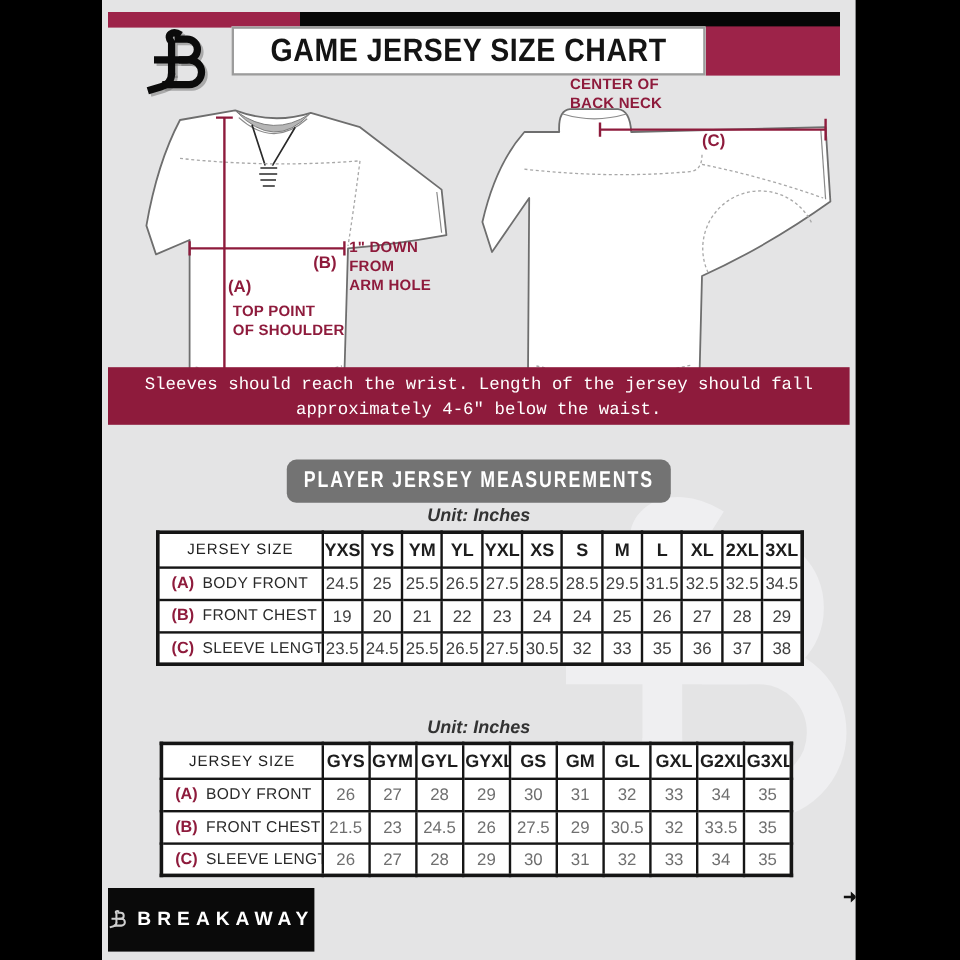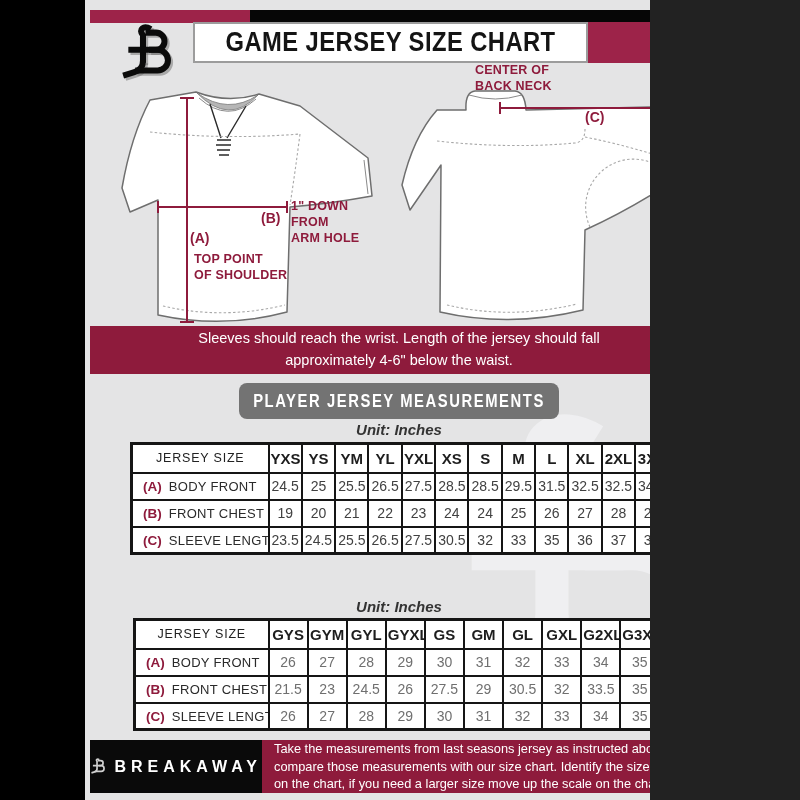--- a/index.html
+++ b/index.html
@@ -1,20 +1,20 @@
 <!DOCTYPE html>
 <html style="--maroon: #8e1b3c; --maroon-light: #9d2349; --black-bar: #000000; --page-bg: #e4e4e5;"><head>
 <meta charset="utf-8">
 <style>
   :root{
     --maroon:#8e1b3c; --maroon-light:#9d2349; --black-bar:#000000; --page-bg:#e4e4e5;
   }
   *{margin:0;padding:0;box-sizing:border-box;}
   body{background:#222;font-family:"Liberation Sans",sans-serif;}
-  #stage{position:relative;width:650px;height:800px;background:var(--black-bar);overflow:hidden;}
+  #stage{position:relative;width:800px;height:800px;background:var(--black-bar);overflow:hidden;}
   .sidebar{position:absolute;top:0;height:800px;background:var(--black-bar);}
   .sidebar.left{left:0;width:85px;}
   .sidebar.right{left:713px;width:87px;}
   #content{position:absolute;left:85px;top:0;width:628px;height:800px;background:var(--page-bg);overflow:hidden;}
   #content > *{position:absolute;}
 
   .watermark{left:330px;top:372px;width:340px;height:420px;color:#efeff1;z-index:1;}
 
   .strip{height:13px;top:10px;z-index:2;}
   .strip-maroon{left:5px;width:160px;background:var(--maroon-light);}
@@ -31,22 +31,22 @@
   .jersey .seam{fill:none;stroke:#a8a8a8;stroke-width:1.1;stroke-dasharray:2.5 2.2;}
   .jersey .thin{fill:none;stroke:#8a8a8a;stroke-width:1;}
   .jersey .neck{fill:#b6b6b6;stroke:#7a7a7a;stroke-width:.8;}
   .jersey .lace{fill:none;stroke:#2a2a2a;stroke-width:1.4;}
   .jersey .meas{fill:none;stroke:var(--maroon);stroke-width:2;}
 
   .ann{z-index:4;color:var(--maroon);white-space:pre-line;line-height:1.28;}
   .ann.key{font-weight:bold;font-size:14px;}
   .ann.cap{font-weight:bold;font-size:12.5px;letter-spacing:.2px;}
 
-  .notice{left:5px;top:326px;width:618px;height:48px;background:var(--maroon);z-index:3;
-    display:flex;align-items:center;justify-content:center;text-align:center;}
+  .notice{left:5px;top:306px;width:618px;height:48px;background:var(--maroon);z-index:3;
+    display:flex;align-items:flex-end;justify-content:center;text-align:center;font-family:Liberation Mono, monospace;}
   .notice .n{color:#fff;font-size:14.5px;line-height:1.5;white-space:pre-line;}
 
   .banner-black{width:320px;height:36px;background:#737373;border-radius:8px;z-index:3;
     display:flex;align-items:center;justify-content:center;}
   .banner-black .b{color:#fff;font-weight:bold;font-size:19px;letter-spacing:2px;white-space:nowrap;transform:scaleX(.78);}
   #player-banner{left:154px;top:383px;}
   #goalie-banner{left:154px;top:562px;}
   .unit{width:628px;left:0;text-align:center;font-style:italic;font-weight:bold;font-size:15px;color:#333;z-index:3;}
   #player-unit{top:421px;}
   #goalie-unit{top:598px;}
@@ -315,24 +315,19 @@
           </tr>
         </tbody>
       </table>
 
     <div class="footer-black">
       <svg class="footer-logo" viewBox="0 0 72 76">
         <use href="#bw-logo"></use>
       </svg>
       <span class="brand">BREAKAWAY</span>
     </div>
-    <div class="footer-maroon">
-      <div class="f">Take the measurements from last seasons jersey as instructed above
-compare those measurements  with our size chart. Identify the size
-on the chart, if you need a larger size move up the scale on the chart</div>
-    </div>
 
     <svg class="cursor" viewBox="0 0 12 12">
       <polygon points="0,4.5 6,4.5 6,1 11,5.5 6,10 6,6.5 0,6.5" fill="#111"></polygon>
     </svg>
 
   </div>
 </div>
 
 </body></html>

